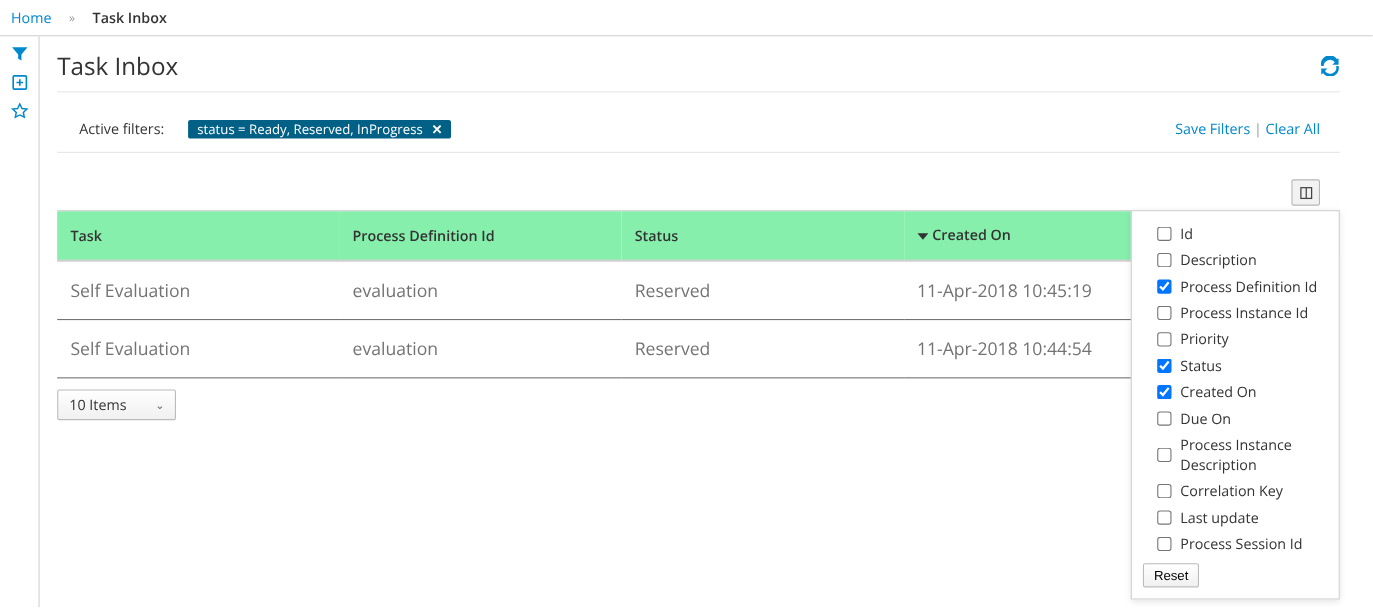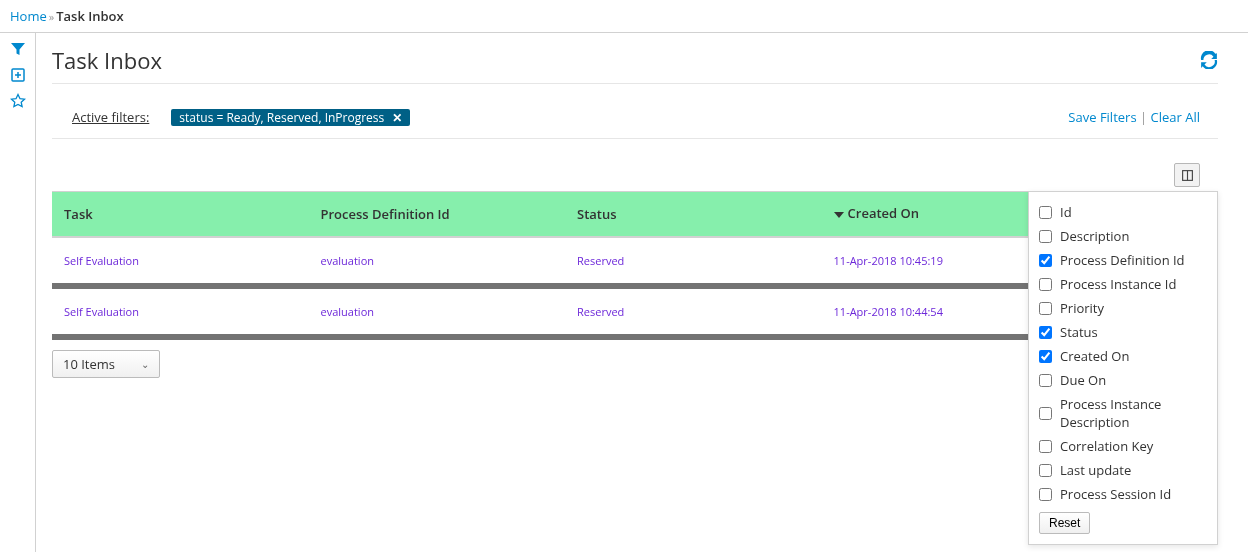--- a/index.html
+++ b/index.html
@@ -6,21 +6,21 @@
   body {
     font-family: "Open Sans", "Helvetica Neue", Arial, sans-serif;
     font-size: 13px;
     color: #333;
     background: #fff;
   }
   .breadcrumb {
     padding: 7px 10px;
     display: flex;
     align-items: center;
-    gap: 2px;
+    gap: 16px;
     color: #555;
   }
   .breadcrumb a {
     color: #0088ce;
     text-decoration: none;
   }
   .breadcrumb .sep {
     color: #999;
     font-size: 11px;
   }
@@ -78,21 +78,20 @@
     border-bottom: 1px solid #e6e6e6;
   }
   .filters-left {
     display: flex;
     align-items: center;
     gap: 22px;
   }
   .filters-label {
     font-size: 13px;
     color: #333;
-    text-decoration: underline;
   }
   .filter-chip {
     display: inline-flex;
     align-items: center;
     gap: 8px;
     background: #006086;
     color: #fff;
     padding: 0 8px;
     font-size: 12px;
     border-radius: 2px;
@@ -143,23 +142,23 @@
     border-bottom: 2px solid #d1d1d1;
     color: #333;
   }
   .table thead th .sort-caret {
     display: inline-block;
     margin-right: 4px;
     vertical-align: middle;
   }
   .table tbody td {
     padding: 15px 12px;
-    border-bottom: 6px solid #737373;
-    color: #6d28d9;
-    font-size: 11px;
+    border-bottom: 1px solid #737373;
+    color: #737373;
+    font-size: 16px;
   }
   .col-task { width: 22%; }
   .col-proc { width: 22%; }
   .col-stat { width: 22%; }
   .col-date { width: 34%; }
   .pager-row { padding: 10px 0; }
   .pager-select {
     display: inline-flex;
     align-items: center;
     gap: 26px;
@@ -185,20 +184,21 @@
     box-shadow: 0 2px 6px rgba(0,0,0,0.1);
     padding: 8px 10px 10px 10px;
   }
   .column-popover .opt {
     display: flex;
     align-items: center;
     gap: 8px;
     padding: 3px 0;
     font-size: 13px;
     color: #333;
+    margin-left: 13px;
   }
   .column-popover .opt input {
     width: 13px;
     height: 13px;
     margin: 0;
   }
   .reset-btn {
     margin-top: 6px;
     border: 1px solid #bbb;
     background: linear-gradient(#fff, #f0f0f0);

